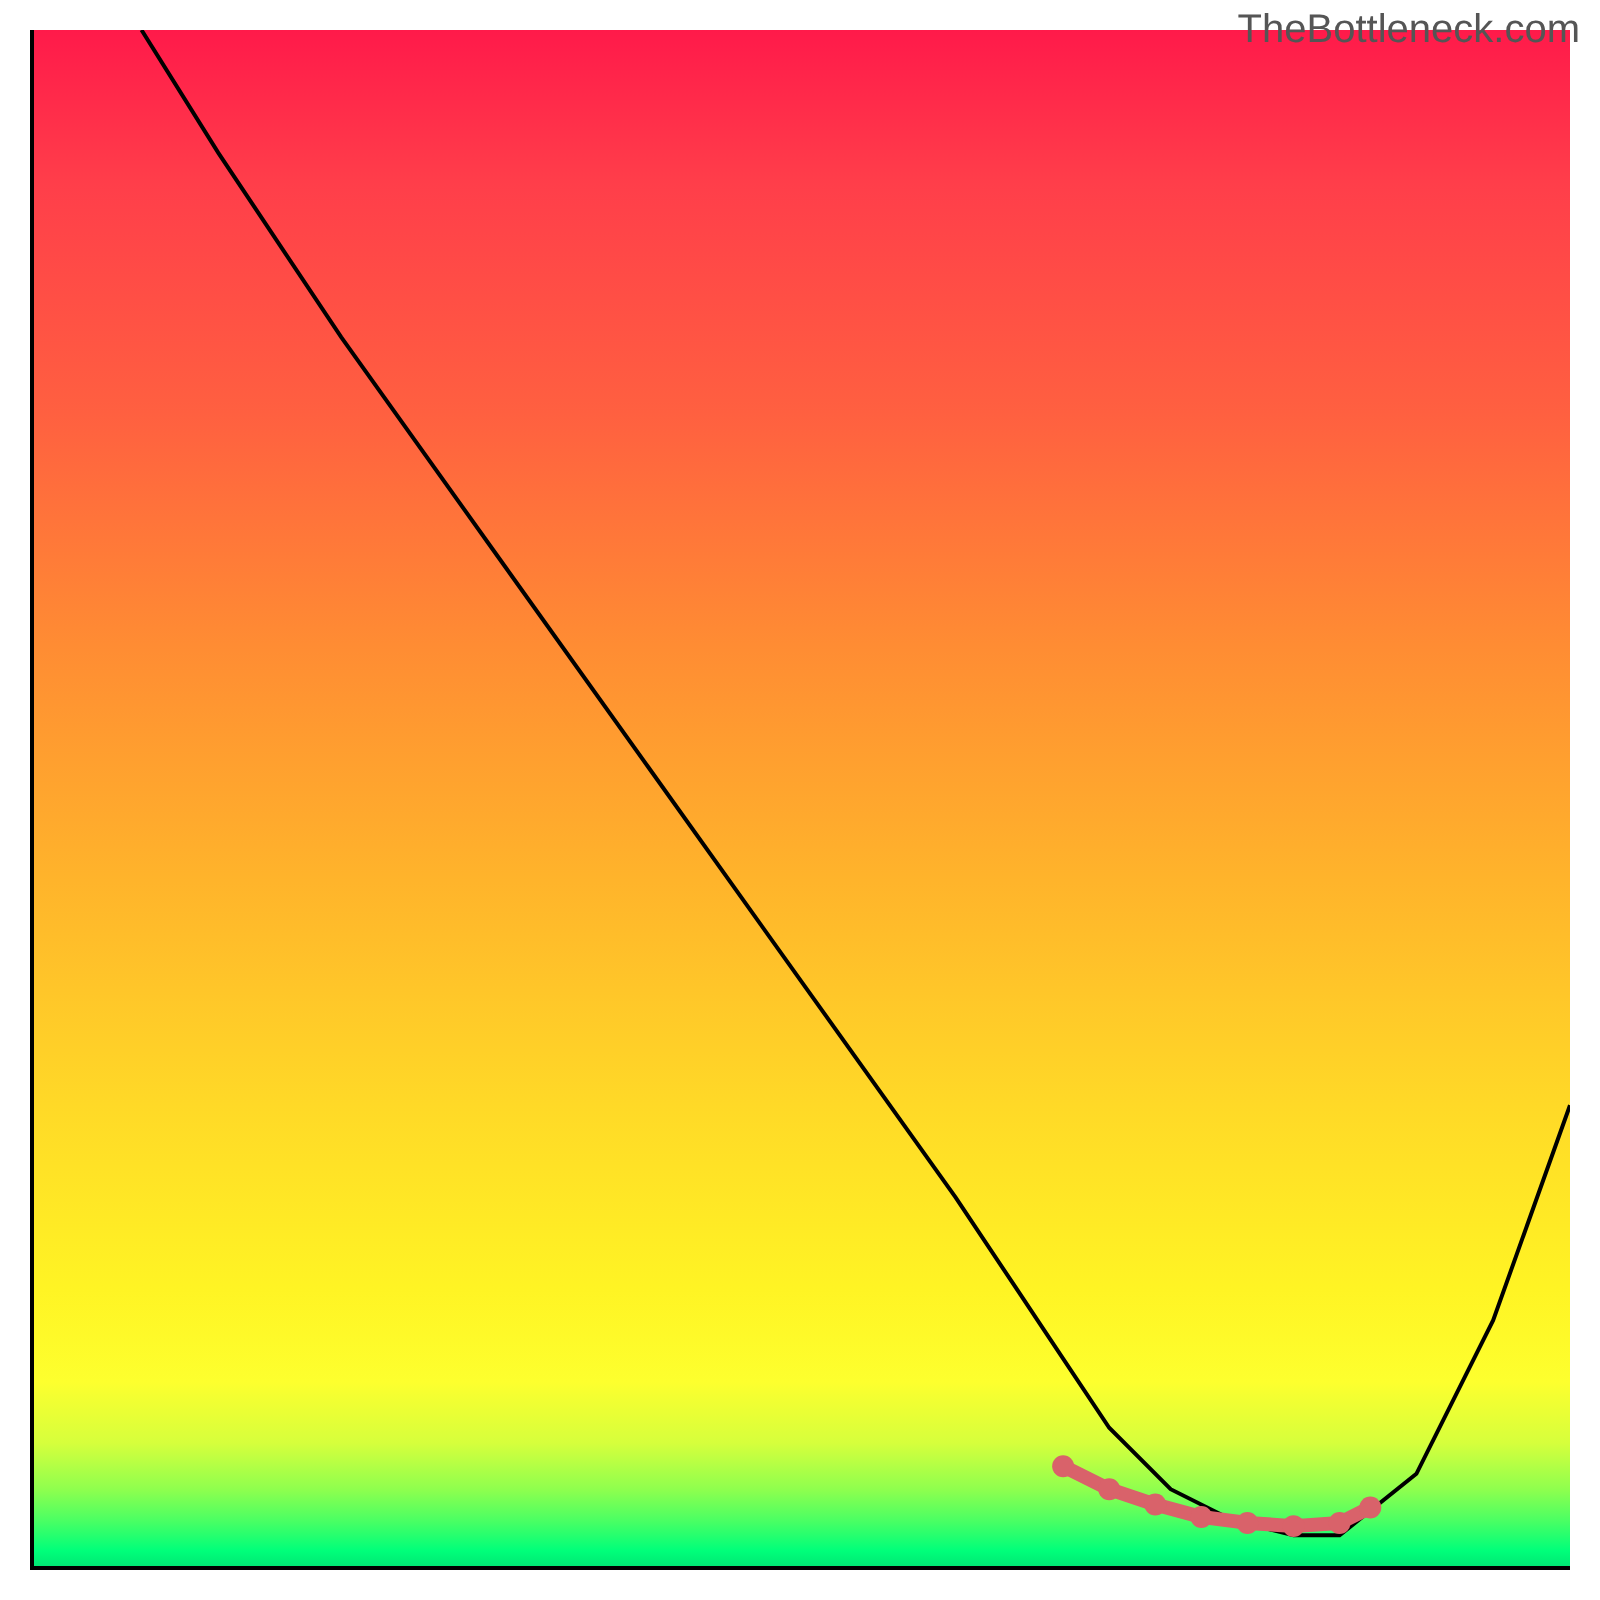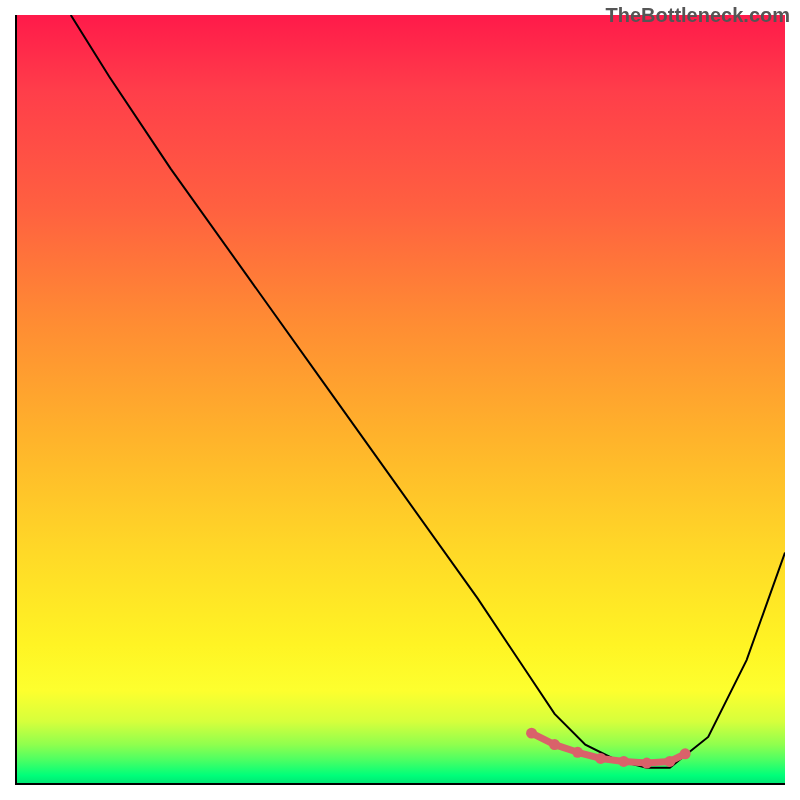--- a/index.html
+++ b/index.html
@@ -8,21 +8,21 @@
     height: 800px;
     background: #ffffff;
     position: relative;
     font-family: Arial, sans-serif;
   }
   .watermark {
     position: absolute;
     top: 4px;
     right: 10px;
     font-size: 20px;
-    font-weight: bold;
+    font-weight: normal;
     color: #555555;
     z-index: 10;
   }
   .plot-area {
     position: absolute;
     left: 15px;
     top: 15px;
     width: 770px;
     height: 770px;
     border-left: 2px solid #000;

